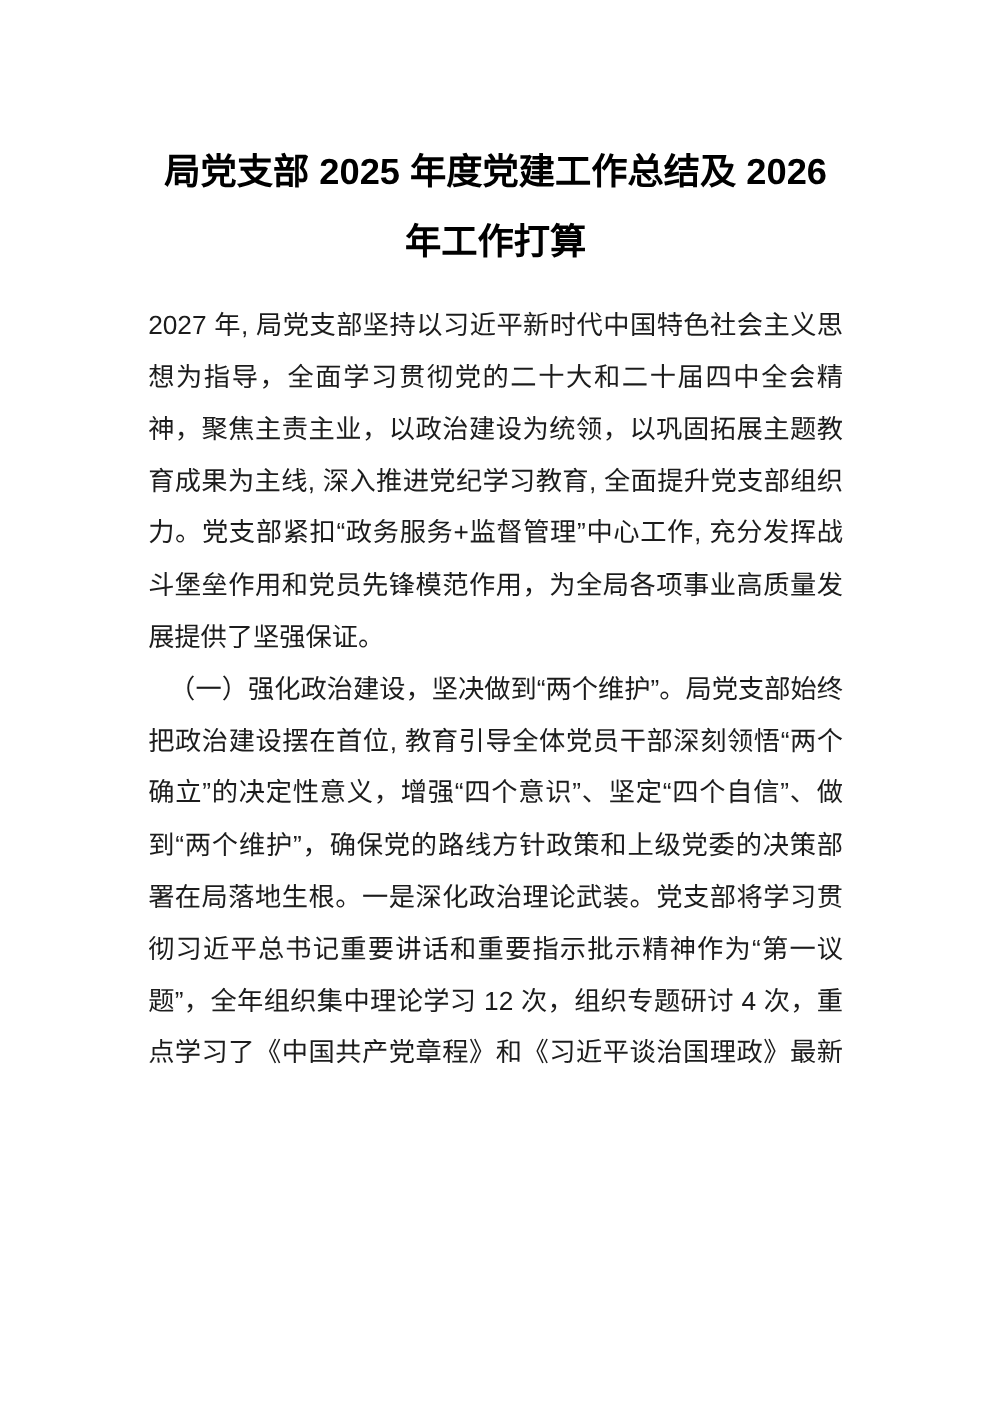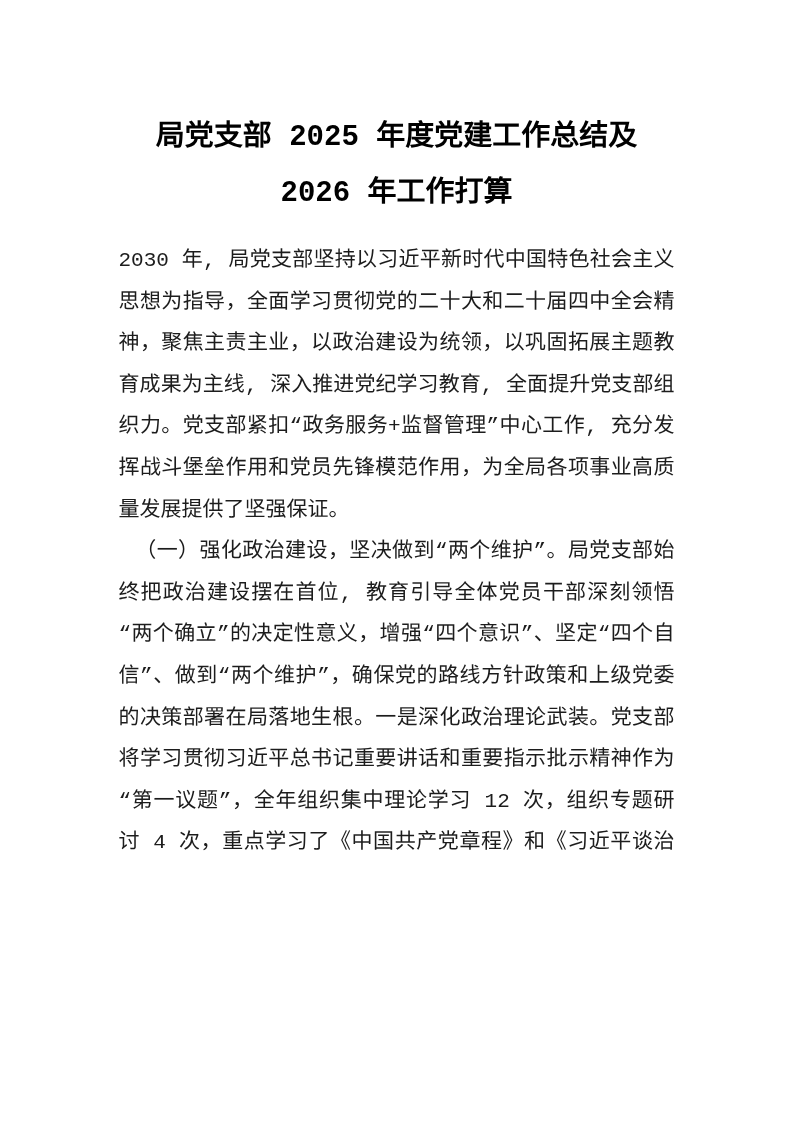--- a/index.html
+++ b/index.html
@@ -11,21 +11,21 @@
     margin: 0;
     padding: 0;
     background: var(--bg);
   }
   .page {
     position: relative;
     width: 793px;
     height: 872px;
     background: var(--bg);
     overflow: hidden;
-    font-family: Liberation Mono, monospace;
+    font-family: Liberation Sans, sans-serif;
   }
   .doc-title {
     width: 556px;
     margin: 110px auto 0 auto;
     font-size: 29px;
     line-height: 56px;
     font-weight: bold;
     text-align: center;
     color: var(--title);
     word-break: break-word;
@@ -47,16 +47,16 @@
   .doc-body p.indent {
     text-indent: 0.8em;
   }
 </style>
 </head>
 <body>
 
 <div class="page">
   <h1 class="doc-title">局党支部 2025 年度党建工作总结及 2026 年工作打算</h1>
   <main class="doc-body">
-      <p class="">2030 年, 局党支部坚持以习近平新时代中国特色社会主义思想为指导，全面学习贯彻党的二十大和二十届四中全会精神，聚焦主责主业，以政治建设为统领，以巩固拓展主题教育成果为主线, 深入推进党纪学习教育, 全面提升党支部组织力。党支部紧扣“政务服务+监督管理”中心工作, 充分发挥战斗堡垒作用和党员先锋模范作用，为全局各项事业高质量发展提供了坚强保证。</p>
+      <p class="">2027 年, 局党支部坚持以习近平新时代中国特色社会主义思想为指导，全面学习贯彻党的二十大和二十届四中全会精神，聚焦主责主业，以政治建设为统领，以巩固拓展主题教育成果为主线, 深入推进党纪学习教育, 全面提升党支部组织力。党支部紧扣“政务服务+监督管理”中心工作, 充分发挥战斗堡垒作用和党员先锋模范作用，为全局各项事业高质量发展提供了坚强保证。</p>
       <p class="indent">（一）强化政治建设，坚决做到“两个维护”。局党支部始终把政治建设摆在首位, 教育引导全体党员干部深刻领悟“两个确立”的决定性意义，增强“四个意识”、坚定“四个自信”、做到“两个维护”，确保党的路线方针政策和上级党委的决策部署在局落地生根。一是深化政治理论武装。党支部将学习贯彻习近平总书记重要讲话和重要指示批示精神作为“第一议题”，全年组织集中理论学习 12 次，组织专题研讨 4 次，重点学习了《中国共产党章程》和《习近平谈治国理政》最新篇目。通过常态化学习机制，实现了党员参学率和学习覆盖率 100%。二是严肃政治纪律和政治规矩。坚决落实政治机关意识，严格执行重大事项请示报告制度，凡涉及重大决</p>
     </main>
 </div>
 
 </body></html>

